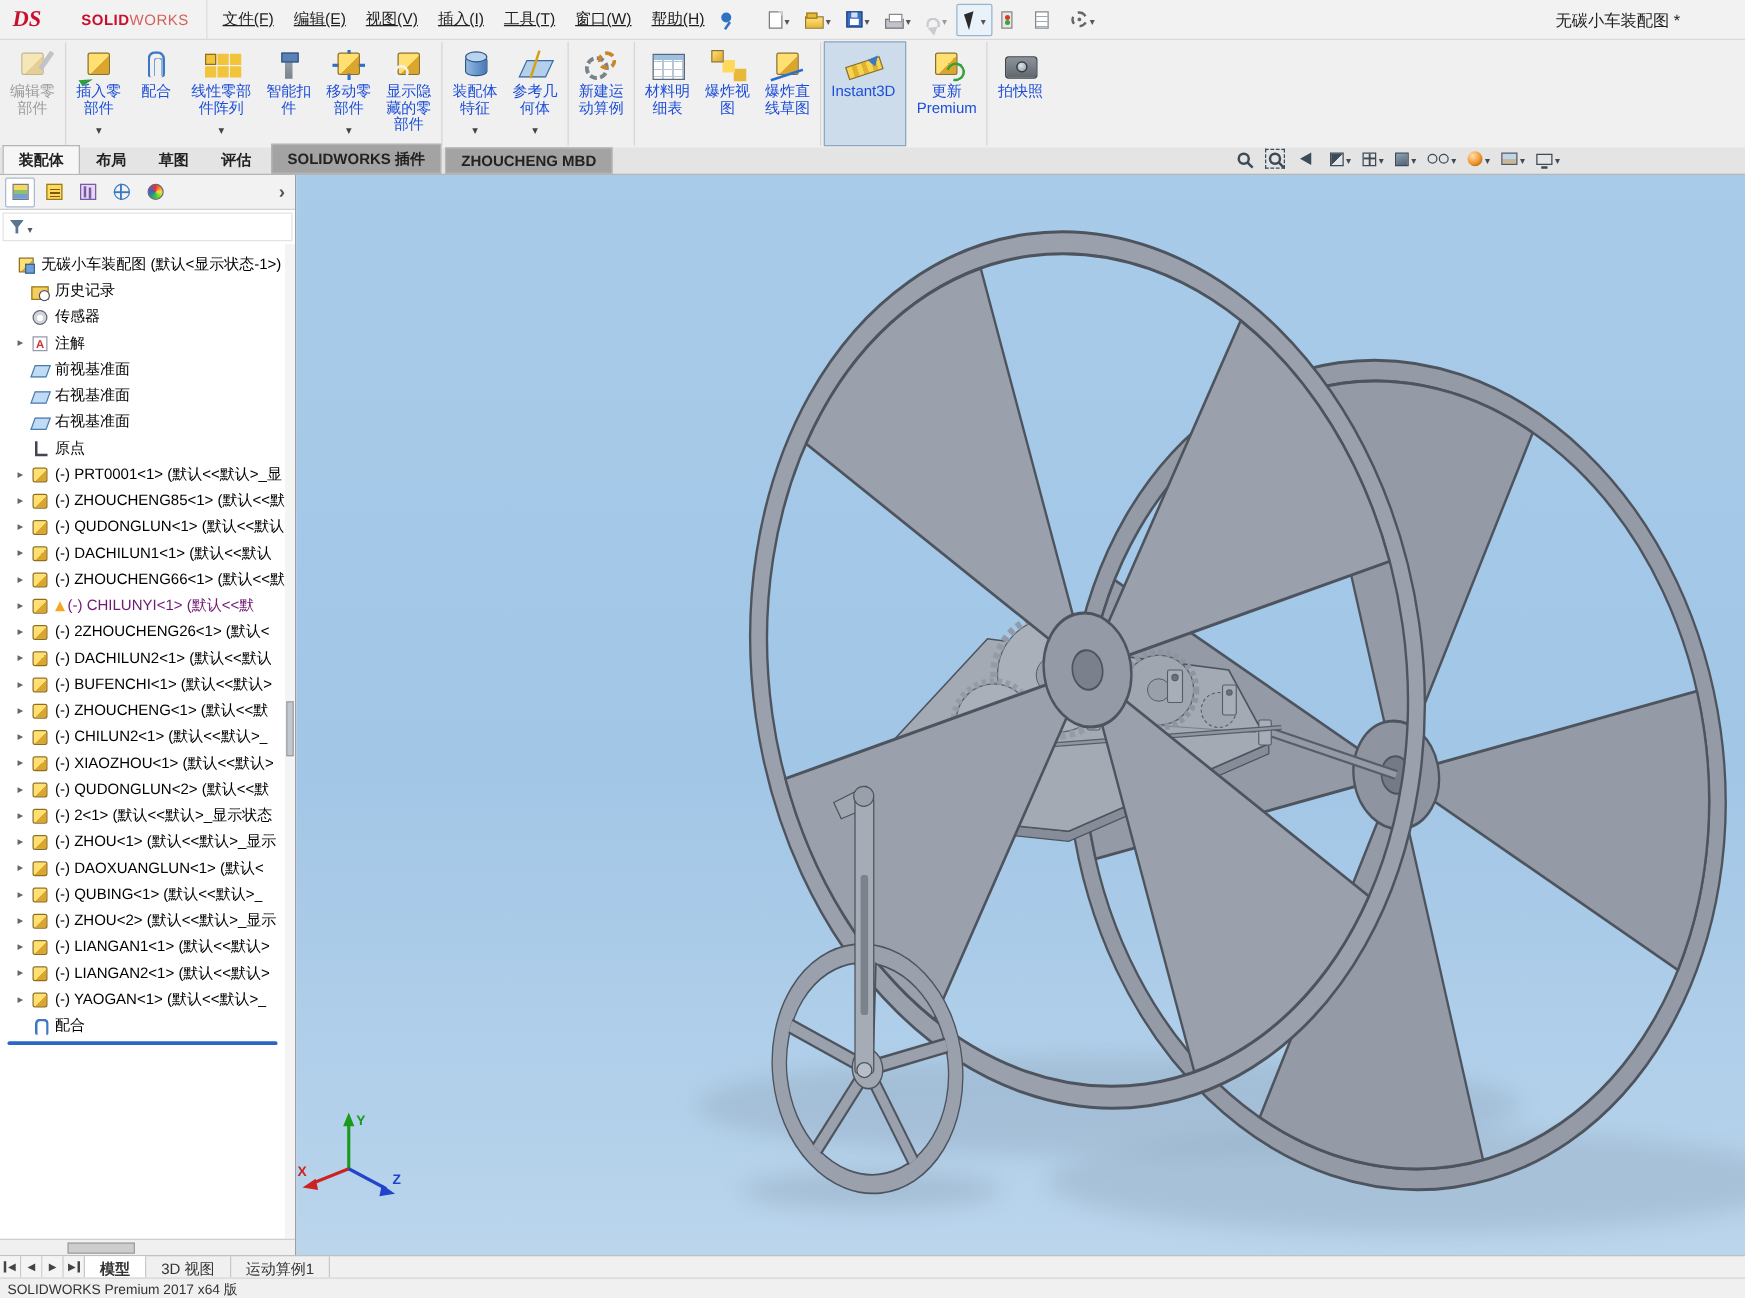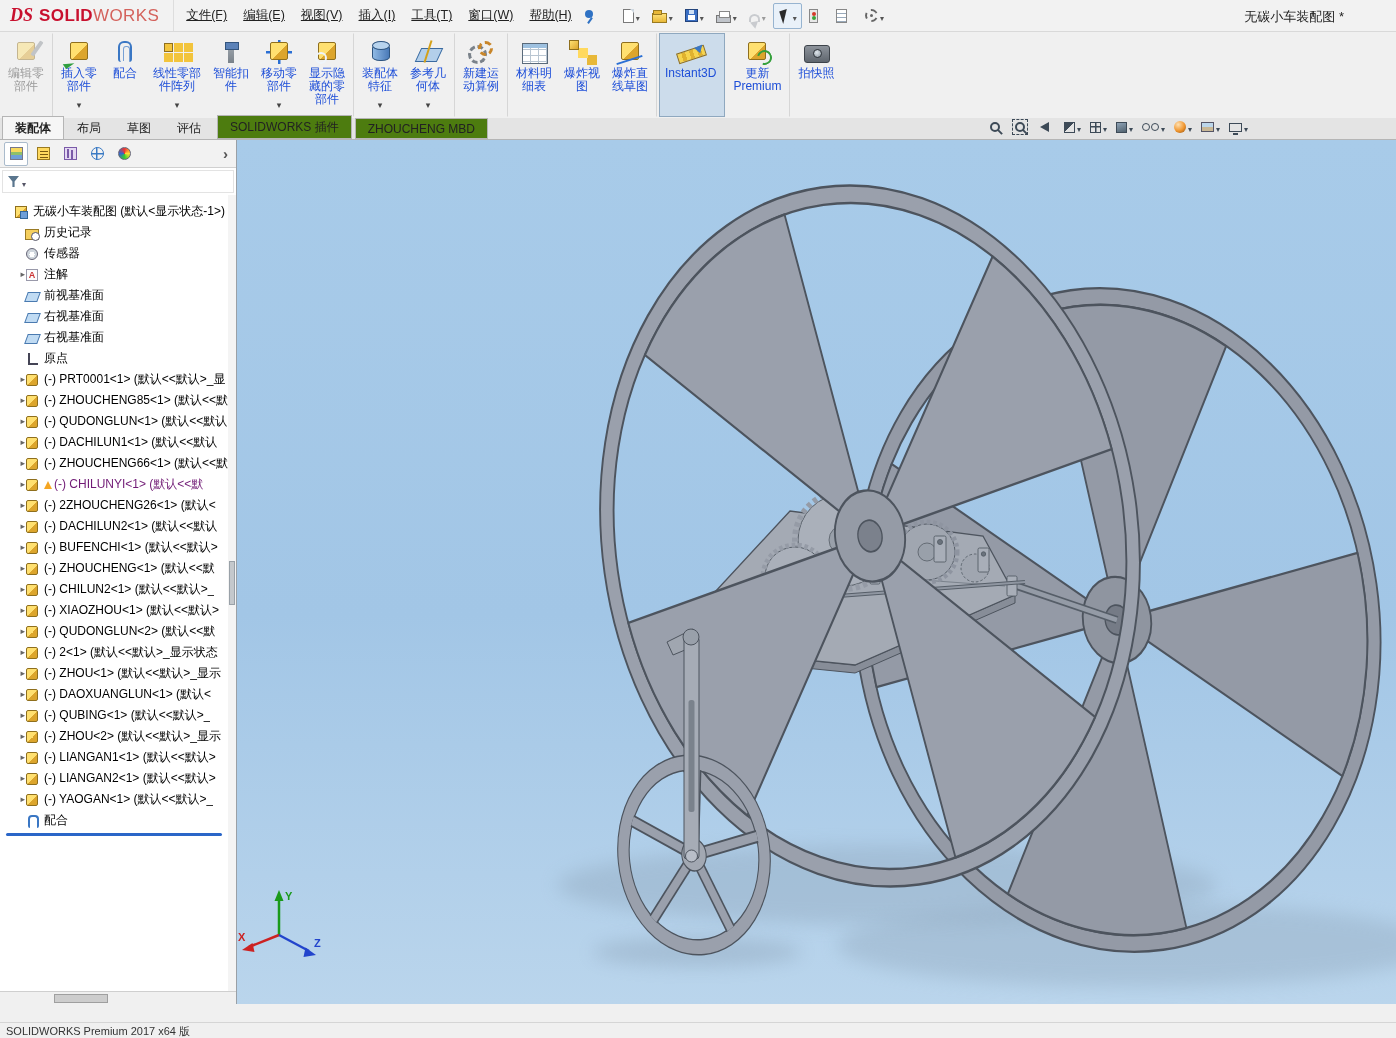--- a/index.html
+++ b/index.html
@@ -5,21 +5,21 @@
   * { margin:0; padding:0; box-sizing:border-box; }
   html,body { width:1396px; height:1038px; overflow:hidden; }
   body { font-family:"Liberation Sans","DejaVu Sans",sans-serif; background:#f0f0f0; }
   .app { position:relative; width:1396px; height:1038px; background:#f0f0f0; }
 
   
   .menubar { position:absolute; left:0; top:0; width:100%; height:32px; background:#f2f2f2;
              border-bottom:1px solid #d9d9d9; display:flex; align-items:center; }
   .logo { display:flex; align-items:center; gap:6px; padding:0 14px 0 10px; height:100%; border-right:1px solid #ddd; }
   .logo-ds { color:#c8102e; font-family:"Liberation Serif",serif; font-style:italic; font-weight:800; font-size:18px; }
-  .logo-sw { font-weight:700; font-size:17px; color:#c8102e; letter-spacing:.4px; }
+  .logo-sw { font-weight:700; font-size:12px; color:#c8102e; letter-spacing:.4px;margin-left:26px; }
   .logo-sw .works { font-weight:400; color:#d4625c; }
   .menus { display:flex; align-items:center; margin-left:4px; }
   .mitem { padding:5px 8px; font-size:12.5px; color:#222; cursor:default;text-decoration:underline; }
   .pin { width:14px; height:16px; position:relative; margin:0 8px 0 2px; }
   .pin::before { content:""; position:absolute; left:3px; top:2px; width:8px; height:8px; background:#2f72c4; border-radius:50%; }
   .pin::after  { content:""; position:absolute; left:7px; top:9px; width:2px; height:7px; background:#2f72c4; transform:rotate(35deg); }
   .qat { display:flex; align-items:center; gap:2px; margin-left:14px; }
   .qbtn { display:flex; align-items:center; gap:2px; padding:2px 4px; height:26px; border:1px solid transparent; border-radius:2px; }
   .qbtn.framed { border:1px solid #97b4d0; background:#e9f1f9; }
   .qbtn.disabled { opacity:.55; }
@@ -101,23 +101,23 @@
   .ri-speedpak::after { content:""; position:absolute; right:1px; bottom:0; width:11px; height:11px;
       border:2.5px solid #35a03c; border-left-color:transparent; border-radius:50%; transform:rotate(-30deg); }
   .ri-snapshot::before { content:""; position:absolute; left:4px; top:6px; width:24px; height:16px;
       background:linear-gradient(#8d939b,#5f666e); border:1px solid #3d434a; border-radius:3px; }
   .ri-snapshot::after { content:""; position:absolute; left:13px; top:10px; width:7px; height:7px;
       background:radial-gradient(circle at 40% 35%,#dfe6ec,#8a949e); border:1.5px solid #2e343a; border-radius:50%; }
 
   
   .tabrow { position:absolute; left:0; top:118px; width:100%; height:22px; background:#e4e4e4;
             border-bottom:1px solid #b5b5b5; display:flex; align-items:flex-end; padding-left:2px; }
-  .ctab { padding:3px 12px 2px; font-size:12px; color:#222; border:1px solid transparent; border-bottom:none; cursor:default; }
+  .ctab { padding:3px 12px 2px; font-size:12px; color:#222; border:1px solid transparent; border-bottom:none; cursor:default;font-weight:bold; }
   .ctab.active { background:#f6f6f6; border-color:#b5b5b5; font-weight:bold; }
-  .ctab.boxed { border:1px solid #b5b5b5; background:#4d7c0f; margin-left:3px; }
+  .ctab.boxed { border:1px solid #b5b5b5; background:#a3a3a3; margin-left:3px; }
   .hud { margin-left:auto; margin-right:148px; display:flex; align-items:center; gap:9px; padding-bottom:3px; align-self:center; }
   .hbtn { display:flex; align-items:center; gap:2px; }
   .hcaret::before { content:"▾"; font-size:8px; color:#3d4a57; }
   .hicon { position:relative; display:inline-block; }
   .h-zoomfit,.h-zoomarea { width:10px; height:10px; border:2px solid #3d4a57; border-radius:50%; }
   .h-zoomfit::after,.h-zoomarea::after { content:""; position:absolute; width:6px; height:2px; background:#3d4a57; transform:rotate(45deg); right:-5px; bottom:-3px; }
   .h-zoomarea::before { content:""; position:absolute; inset:-5px; border:1px dashed #3d4a57; }
   .h-prev { width:0; height:0; border-top:5px solid transparent; border-bottom:5px solid transparent; border-right:9px solid #3d4a57; }
   .h-section { width:11px; height:11px; border:1.5px solid #3d4a57; background:linear-gradient(135deg,#3d4a57 0 50%,transparent 50%); }
   .h-orient { width:11px; height:11px; border:1.5px solid #3d4a57;
@@ -153,21 +153,21 @@
   .p-conf::after { content:""; position:absolute; left:4px; top:3px; width:2px; height:9px; background:#7a5aa8; box-shadow:4px 1px 0 #7a5aa8; }
   .p-dimx { background:linear-gradient(#3a7ac4,#3a7ac4) 50% 50%/1.5px 13px no-repeat,
             linear-gradient(#3a7ac4,#3a7ac4) 50% 50%/13px 1.5px no-repeat; }
   .p-dimx::before { content:""; position:absolute; inset:1px; border:1.5px solid #3a7ac4; border-radius:50%; }
   .p-disp::before { content:""; position:absolute; inset:1px; border-radius:50%; border:1px solid #667;
       background:conic-gradient(#e33,#fd3,#3c3,#36c,#e33); }
   .pfilter { height:23px; border-bottom:1px solid #e0e0e0; display:flex; align-items:center; padding:0 5px; gap:3px; margin:2px; border:1px solid #e3e3e3; }
   .f-funnel { width:11px; height:11px; background:#5a768e; clip-path:polygon(0 0,100% 0,60% 50%,60% 100%,40% 100%,40% 50%); }
   .fcaret::before { content:"▾"; font-size:8px; color:#556; }
 
-  .tree { flex:1; overflow:hidden; padding-top:6px; position:relative;text-align:right; }
+  .tree { flex:1; overflow:hidden; padding-top:6px; position:relative; }
   .trow { display:flex; align-items:center; height:21px; padding-left:14px; font-size:12px; white-space:nowrap; overflow:hidden; }
   .trow.root { padding-left:3px; }
   .arr { width:11px; flex:none; font-size:9px; color:#666; line-height:1; }
   .arr::before { content:"▸"; }
   .tlabel { overflow:hidden; color:#000; }
   .trow.warn .tlabel { color:#701a75; }
   .ticon { width:14px; height:14px; flex:none; position:relative; margin-right:5px; }
   .i-assembly::before { content:""; position:absolute; inset:1px; background:linear-gradient(135deg,#ffe070 0 55%,#dca52c 55%); border:1px solid #8f6f1d; }
   .i-assembly::after { content:""; position:absolute; right:0; bottom:0; width:6px; height:6px; background:#6f9fd8; border:1px solid #336699; }
   .i-part::before { content:""; position:absolute; inset:1px; background:linear-gradient(135deg,#ffe070 0 55%,#dca52c 55%); border:1px solid #8f6f1d; border-radius:2px; }
@@ -813,18 +813,30 @@
         <div class="pvscroll">
             <div class="pvthumb"></div>
           </div>
       </div>
       <div class="phscroll">
           <div class="phthumb"></div>
         </div>
     </div>
   </div>
 
+  <div class="modeltabs">
+    <span class="mnav mn-first"></span>
+    <span class="mnav mn-prev"></span>
+    <span class="mnav mn-next"></span>
+    <span class="mnav mn-last"></span>
+    <div style="display:flex;align-items:stretch;">
+
+    <span class="mtab active">模型</span>
+        <span class="mtab">3D 视图</span>
+        <span class="mtab">运动算例1</span>
+      </div>
+  </div>
 
   <div class="statusbar">
     <span>SOLIDWORKS Premium 2017 x64 版</span>
   </div>
 
 </div>
 
 </body></html>

